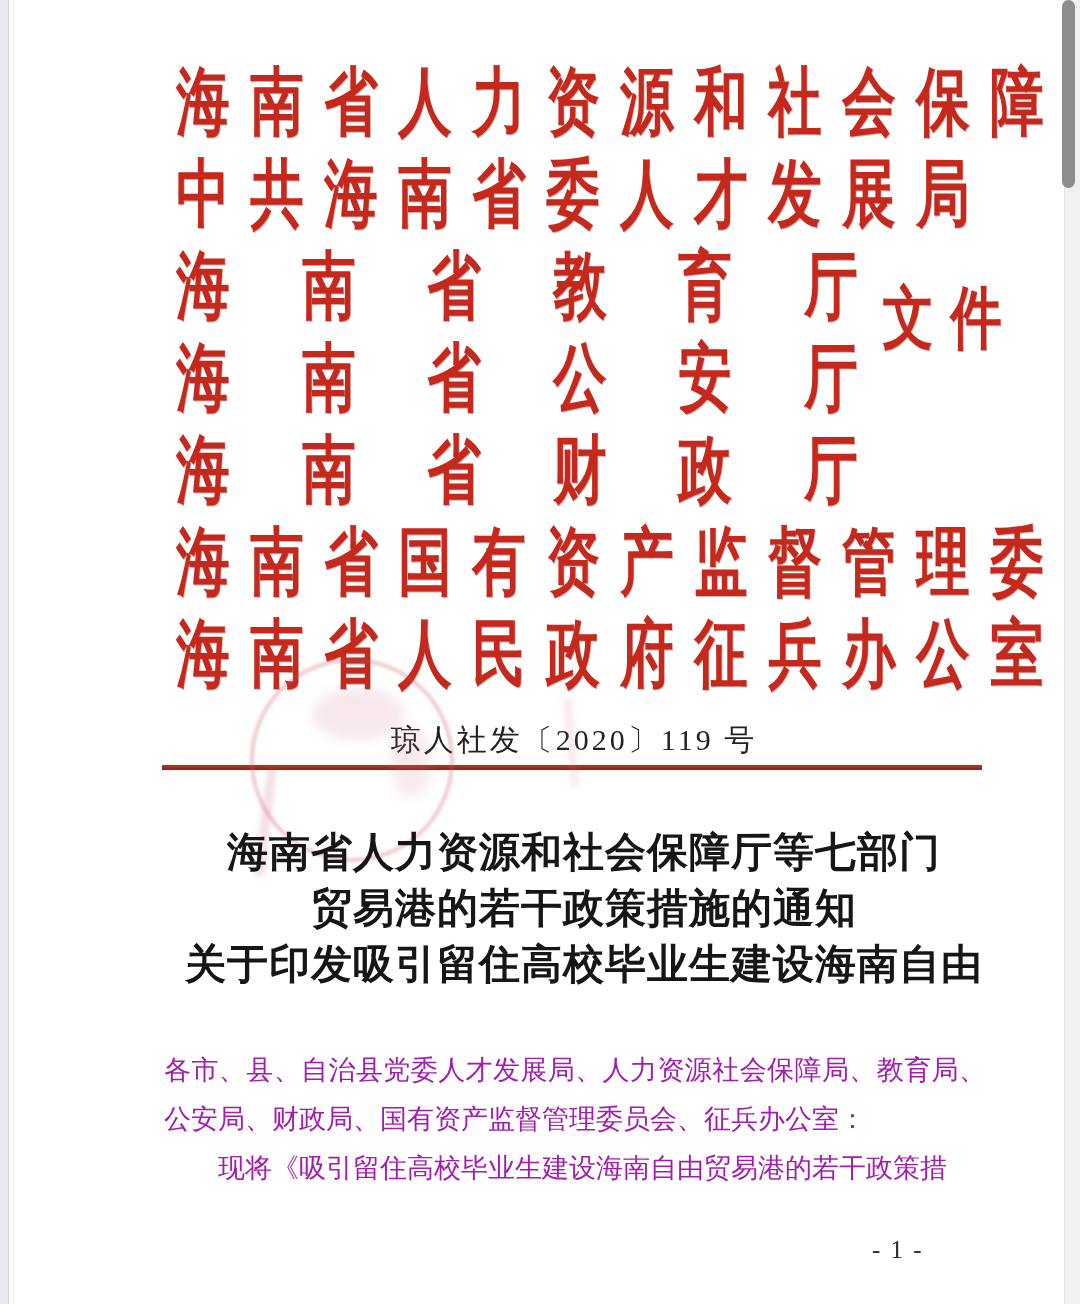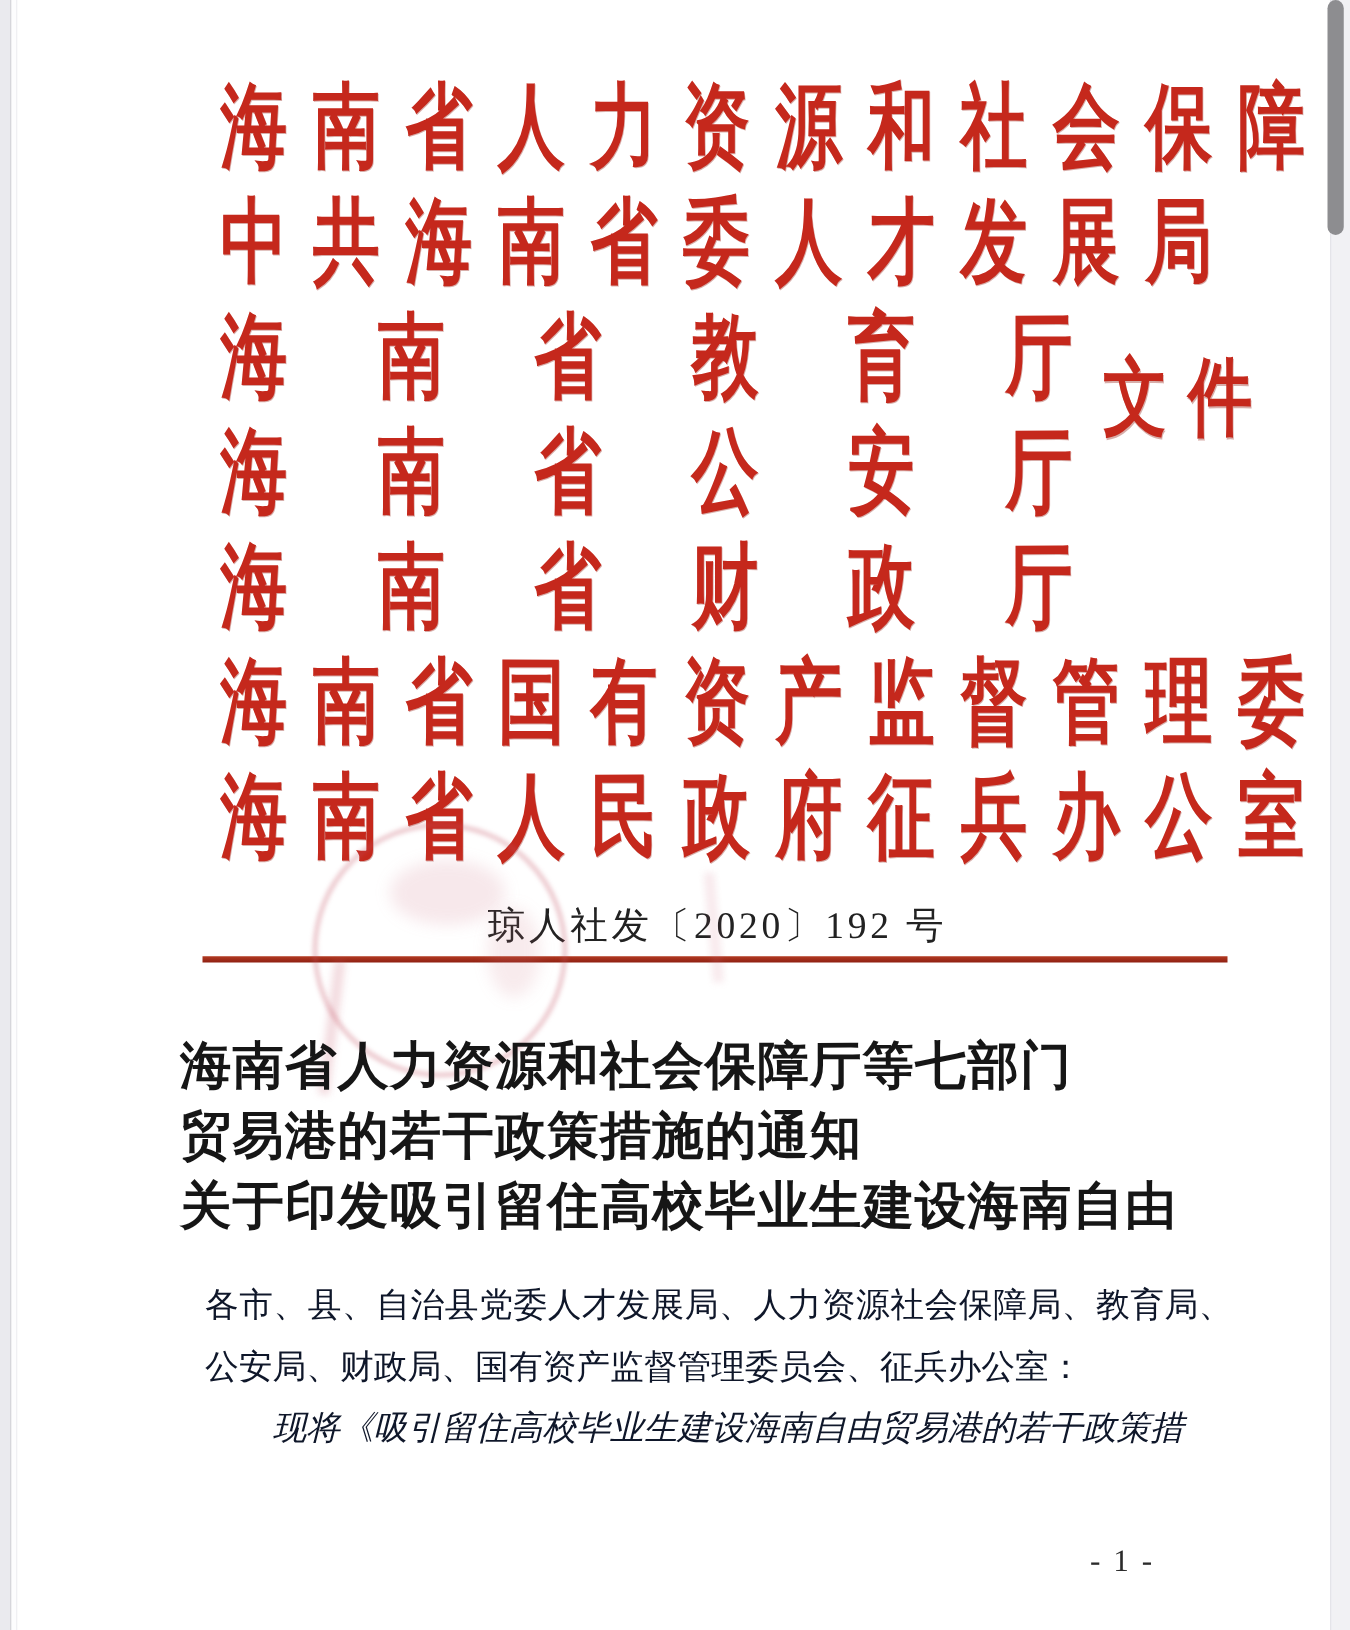--- a/index.html
+++ b/index.html
@@ -45,29 +45,29 @@
   .seal-blob1 { position:absolute; left:298px; top:688px; width:92px; height:52px;
                 background:rgba(205,110,130,0.16); border-radius:50%; filter:blur(6px); }
   .seal-blob2 { position:absolute; left:376px; top:726px; width:42px; height:72px;
                 background:rgba(205,110,130,0.14); border-radius:50%; filter:blur(6px); }
   .seal-streak1 { position:absolute; left:247px; top:768px; width:9px; height:108px;
                   background:rgba(200,95,115,0.22); transform:rotate(7deg); filter:blur(3px); }
   .seal-streak2 { position:absolute; left:553px; top:698px; width:8px; height:88px;
                   background:rgba(205,110,130,0.16); transform:rotate(-5deg); filter:blur(3px); }
 
   
-  .title-block { position:absolute; left:130px; top:824px; width:860px; text-align:left; }
+  .title-block { position:absolute; left:140px; top:824px; width:860px; text-align:center; }
   .title-line { font-size:41px; line-height:56px; font-weight:bold; color:#161616;
                 letter-spacing:1px; }
 
   
-  .body-block { position:absolute; left:150px; top:1020px; width:822px;
-                font-size:27px; line-height:49px; color:#0f172a; }
+  .body-block { position:absolute; left:150px; top:1046px; width:822px;
+                font-size:27px; line-height:49px; color:#a21caf; }
   .body-block p { text-align:justify; }
-  .para-indent { text-indent:54px;font-style:italic; }
+  .para-indent { text-indent:54px; }
 
   
   .page-number { position:absolute; left:858px; top:1236px; font-size:25px;
                  color:#2b2b2b; letter-spacing:2px; }
 
   
   .scrollbar-track { position:absolute; right:0; top:0; width:16px; height:100%;
                      background:#f1f1f4; border-left:1px solid #e4e4e9; }
   .scrollbar-thumb { position:absolute; left:1062px; top:0; width:13px; height:188px;
                      background:#8d8d90; border-radius:7px; }
@@ -164,21 +164,21 @@
           <span class="cj">公</span>
           <span class="cj">室</span>
         </div>
     </div>
 
     <div class="doc-type char-justify">
         <span class="cj">文</span>
         <span class="cj">件</span>
       </div>
 
-    <div class="doc-number">琼人社发〔2020〕192 号</div>
+    <div class="doc-number">琼人社发〔2020〕119 号</div>
 
     <div class="red-rule"></div>
 
     <div class="seal"></div>
     <div class="seal-blob1"></div>
     <div class="seal-blob2"></div>
     <div class="seal-streak1"></div>
     <div class="seal-streak2"></div>
 
     <div class="title-block">

